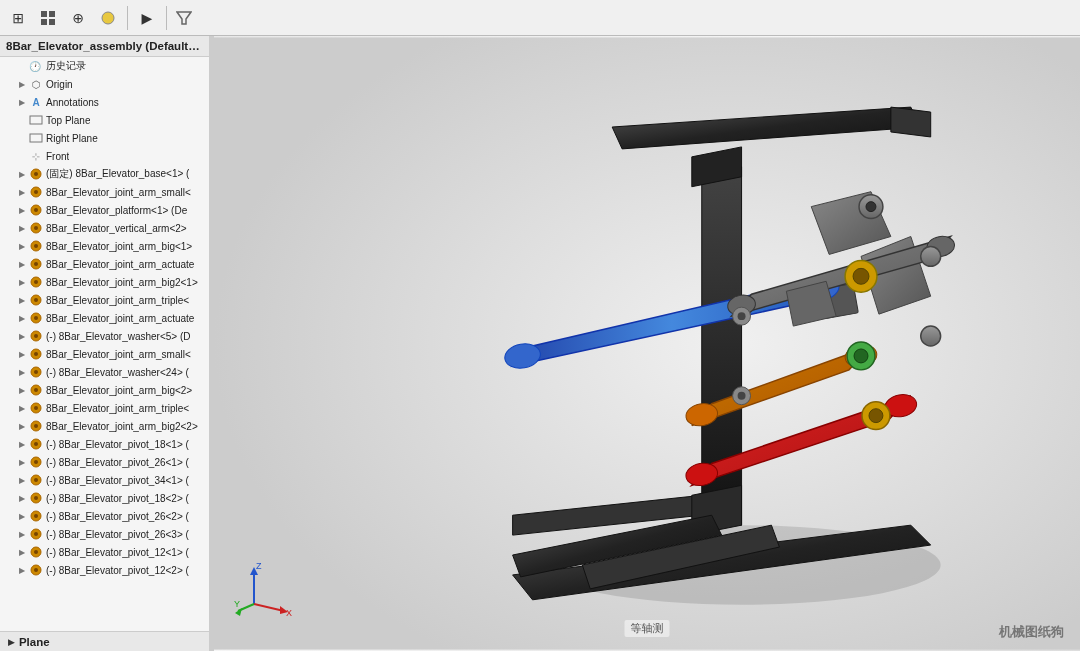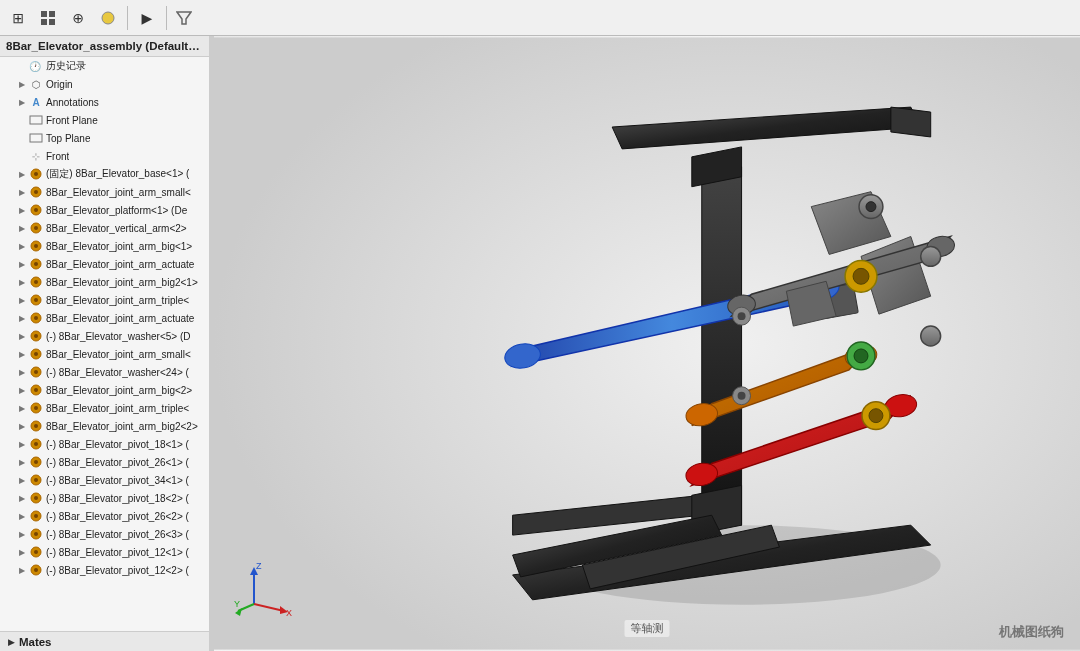--- a/index.html
+++ b/index.html
@@ -208,30 +208,30 @@
           <span class="icon" style="color: rgb(68, 136, 204); font-size: 10px; font-weight: bold;">A</span>
           <span class="label">Annotations</span>
         </div>
         <div class="tree-item indented1">
           <span class="arrow" style="color: rgb(119, 119, 119); font-size: 8px;"></span>
           <span class="icon" style="color: rgb(136, 136, 136); font-size: 10px; font-weight: normal;">
             <svg width="14" height="12" viewBox="0 0 14 12">
               <rect x="1" y="2" width="12" height="8" fill="none" stroke="#777" stroke-width="1"></rect>
             </svg>
           </span>
-          <span class="label">Front Plane</span>
+          <span class="label">Top Plane</span>
         </div>
         <div class="tree-item indented1">
           <span class="arrow" style="color: rgb(119, 119, 119); font-size: 8px;"></span>
           <span class="icon" style="color: rgb(136, 136, 136); font-size: 10px; font-weight: normal;">
             <svg width="14" height="12" viewBox="0 0 14 12">
               <rect x="1" y="2" width="12" height="8" fill="none" stroke="#777" stroke-width="1"></rect>
             </svg>
           </span>
-          <span class="label">Top Plane</span>
+          <span class="label">Right Plane</span>
         </div>
         <div class="tree-item indented1">
           <span class="arrow" style="color: rgb(119, 119, 119); font-size: 8px;"></span>
           <span class="icon" style="color: rgb(153, 153, 153); font-size: 10px; font-weight: normal;">⊹</span>
           <span class="label">Front</span>
         </div>
         <div class="tree-item indented1">
           <span class="arrow" style="color: rgb(119, 119, 119); font-size: 8px;">▶</span>
           <span class="icon" style="color: rgb(204, 136, 0); font-size: 10px; font-weight: normal;">
             <svg width="14" height="14" viewBox="0 0 14 14">
@@ -457,21 +457,21 @@
             <svg width="14" height="14" viewBox="0 0 14 14">
               <circle cx="7" cy="7" r="5" fill="#cc8800" stroke="#aa6600" stroke-width="1"></circle>
               <circle cx="7" cy="7" r="2" fill="#774400"></circle>
             </svg>
           </span>
           <span class="label">(-) 8Bar_Elevator_pivot_12&lt;2&gt; (</span>
         </div>
       </div>
     <div class="bottom-bar">
       <span class="arrow-down">▶</span>
-      <span class="mates-label">Mates</span>
+      <span class="mates-label">Plane</span>
     </div>
   </div>
 
   <div class="resize-handle"></div>
 
   <div class="viewport">
     <div class="model-container">
       
       <svg width="100%" height="100%" viewBox="0 0 870 615" xmlns="http://www.w3.org/2000/svg">
 

